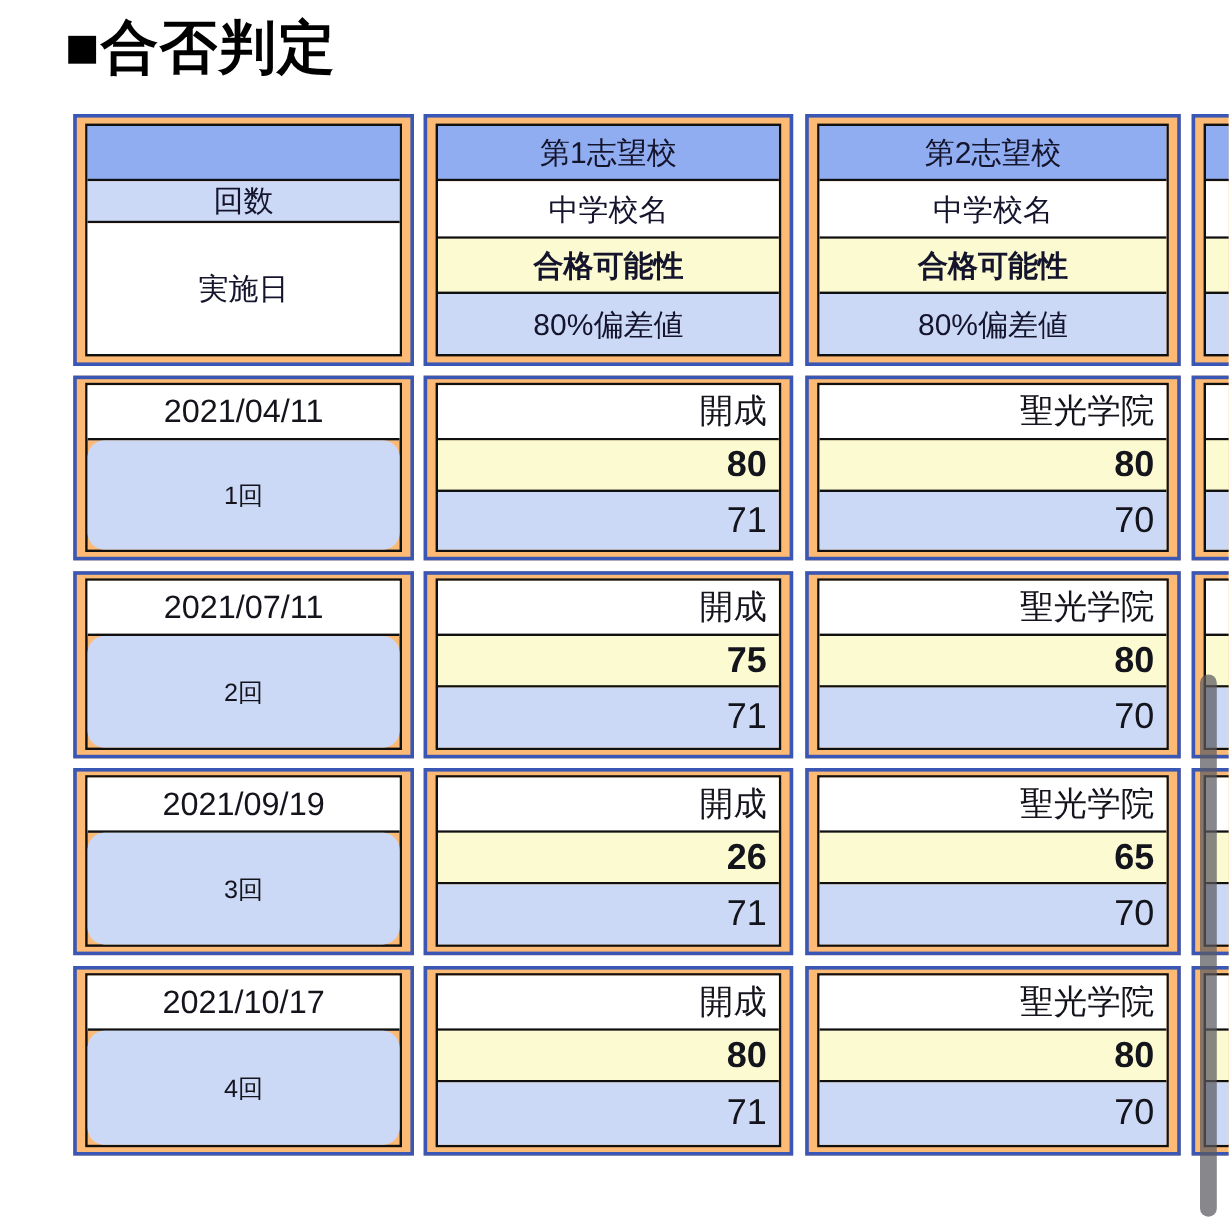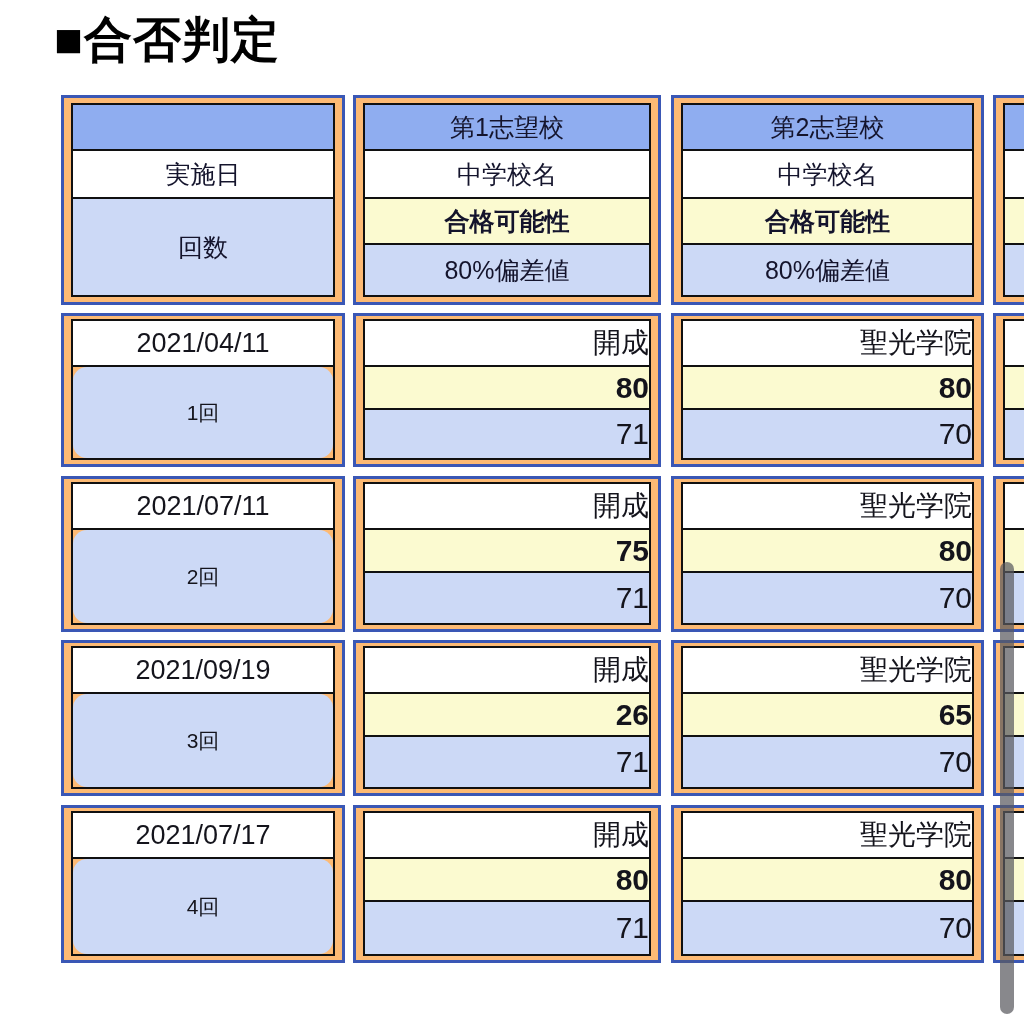--- a/index.html
+++ b/index.html
@@ -33,21 +33,21 @@
     overflow:hidden;white-space:nowrap;
   }
   .cell:last-child{border-bottom:none;flex:1;}
 
   .c-blue  {background:#8fadf0;}
   .c-lblue {background:#ccd9f6;}
   .c-yellow{background:#fbfad0;font-weight:bold;}
   .c-white {background:#ffffff;}
 
   .h46{height:46px;} .h48{height:48px;} .h43{height:43px;}
-  .right{justify-content:flex-end;}
+  .right{justify-content:flex-end;padding-right:10px;}
 
   .t-label{font-size:25px;color:#14142c;}
   .t-head {font-size:25px;color:#14142c;}
   .t-date {font-size:27px;}
   .t-round{font-size:21px;border-radius:14px;}
   .t-school{font-size:28px;}
   .t-num  {font-size:30px;}
 
   .scrollbar-thumb{
     position:absolute;left:1000px;top:562px;width:14px;height:452px;
@@ -57,22 +57,22 @@
 </head>
 <body>
 
 <div id="screen">
 
   <div class="page-title">■合否判定</div>
 
   <div class="box" style="left:61px;top:95px;width:284px;height:210px;">
     <div class="stack">
       <div class="cell c-blue h46"></div>
+      <div class="cell c-lblue t-label">回数</div>
       <div class="cell c-white h48 t-label">実施日</div>
-      <div class="cell c-lblue t-label">回数</div>
     </div>
   </div>
 
   <div class="box" style="left:353px;top:95px;width:308px;height:210px;">
     <div class="stack">
       <div class="cell c-blue h46 t-head">第1志望校</div>
       <div class="cell c-white h48 t-label">中学校名</div>
       <div class="cell c-yellow h46 t-label">合格可能性</div>
       <div class="cell c-lblue t-label">80%偏差値</div>
     </div>
@@ -175,21 +175,21 @@
   <div class="box rowbox" style="left:993px;top:640px;width:300px;height:156px;">
     <div class="stack">
       <div class="cell c-white h46 right t-school"></div>
       <div class="cell c-yellow h43 right t-num"></div>
       <div class="cell c-lblue right t-num"></div>
     </div>
   </div>
 
   <div class="box rowbox" style="left:61px;top:805px;width:284px;height:158px;">
     <div class="stack">
-      <div class="cell c-white h46 t-date">2021/07/17</div>
+      <div class="cell c-white h46 t-date">2021/10/17</div>
       <div class="cell c-lblue t-round">4回</div>
     </div>
   </div>
   <div class="box rowbox" style="left:353px;top:805px;width:308px;height:158px;">
     <div class="stack">
       <div class="cell c-white h46 right t-school">開成</div>
       <div class="cell c-yellow h43 right t-num">80</div>
       <div class="cell c-lblue right t-num">71</div>
     </div>
   </div>

